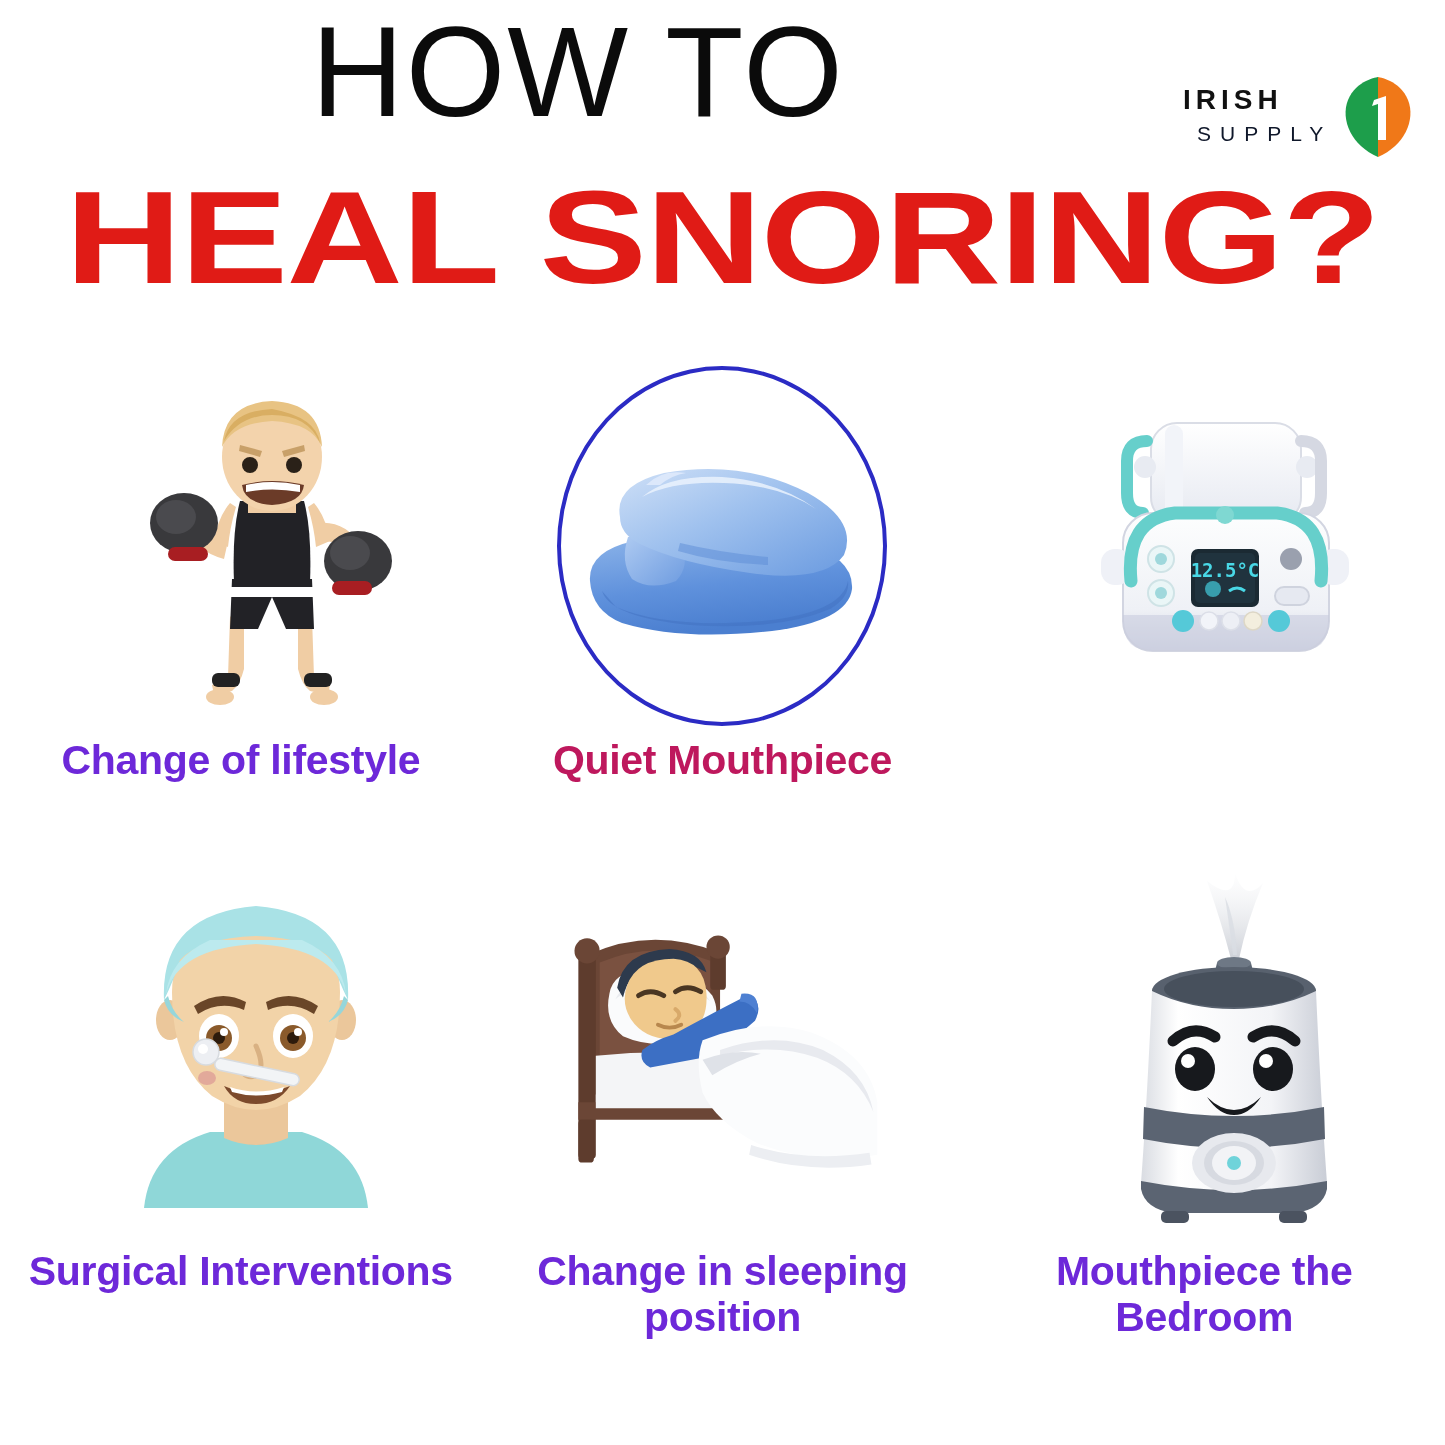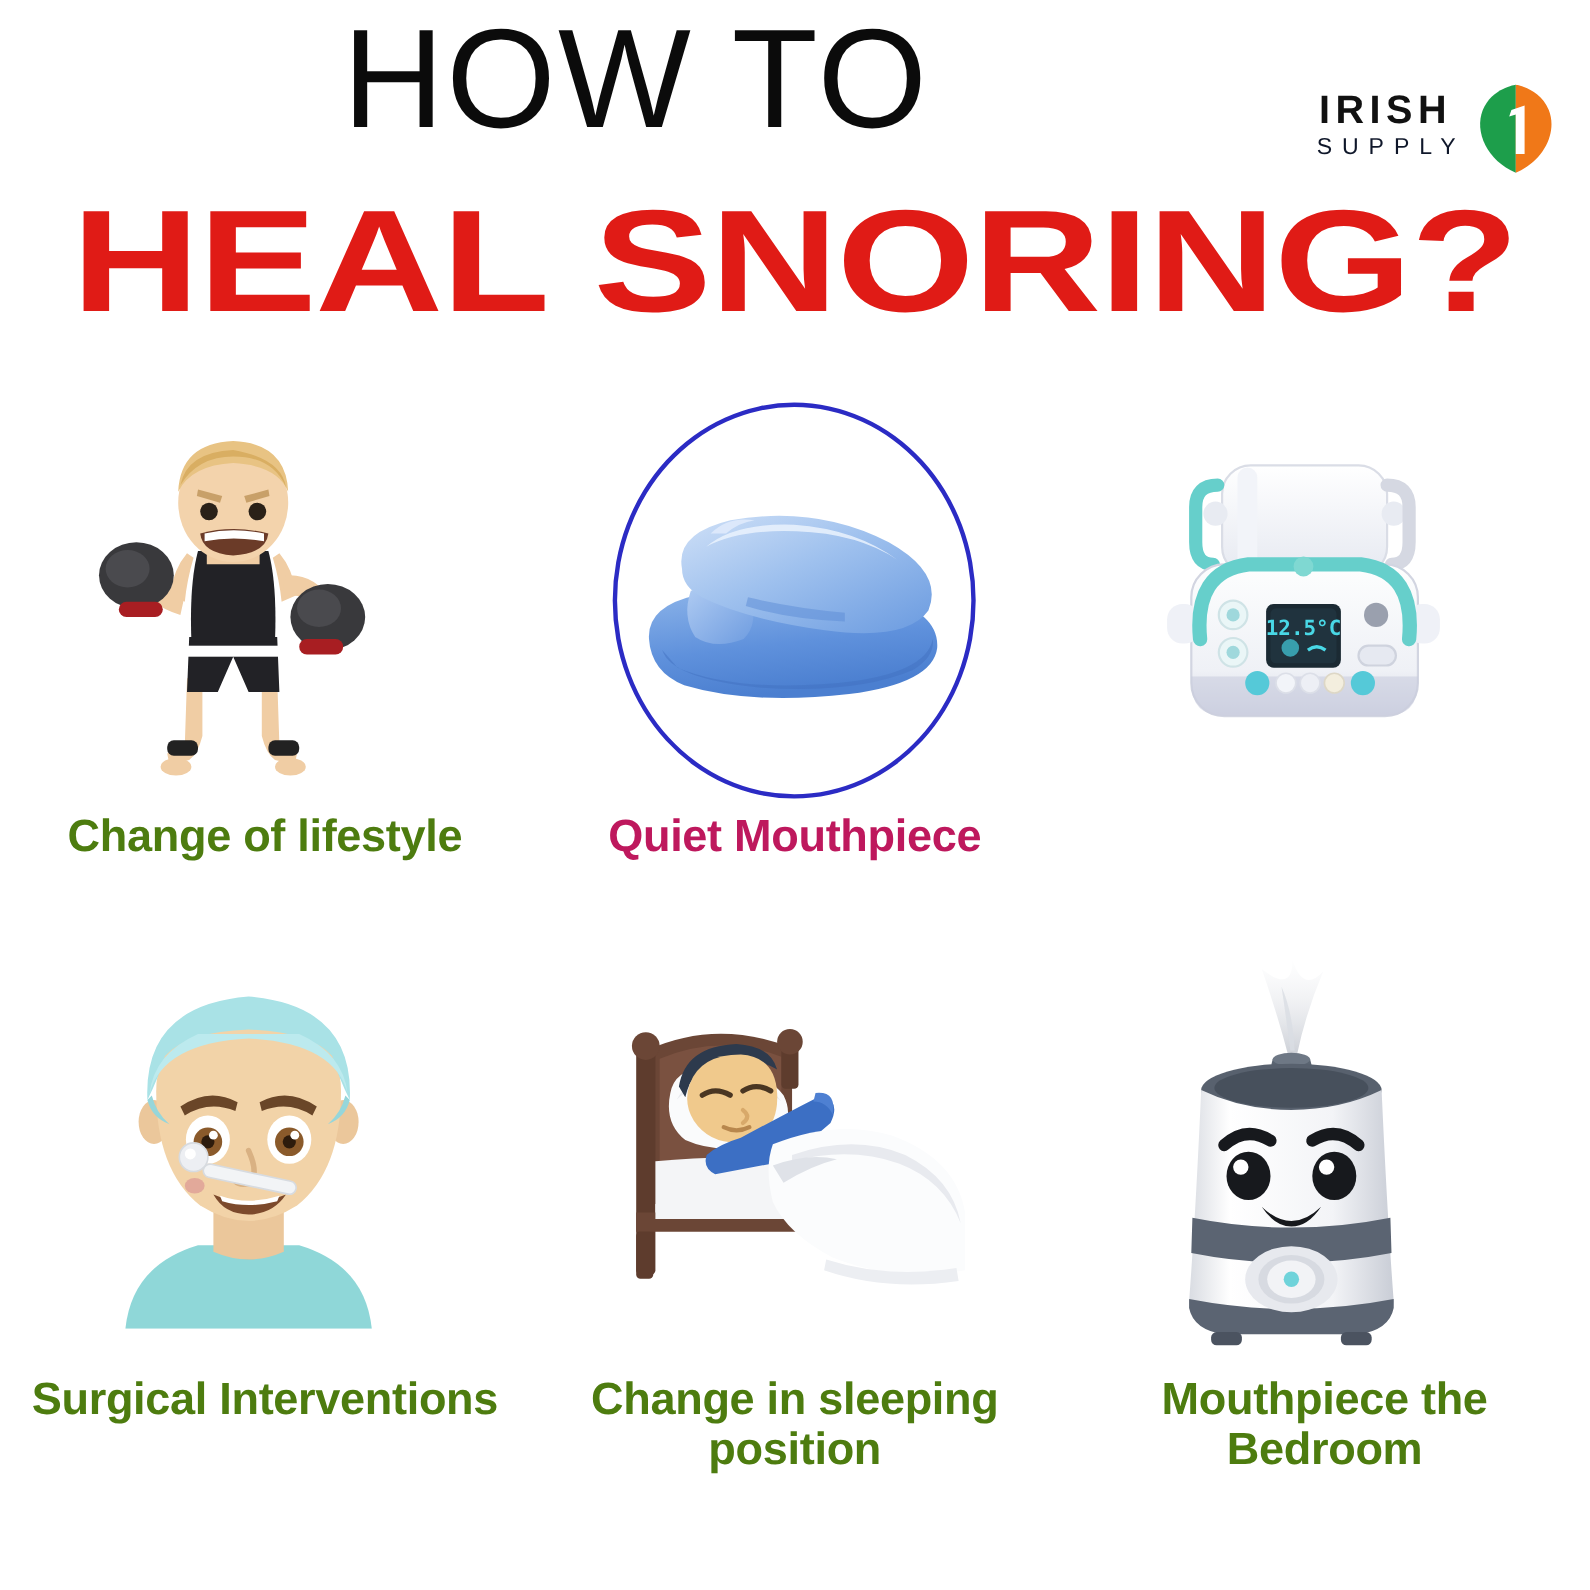--- a/index.html
+++ b/index.html
@@ -61,25 +61,25 @@
   
   .logo {
     position: absolute;
     left: 1183px;
     top: 78px;
     width: 232px;
     height: 92px;
   }
   .logo-irish {
     position: absolute;
-    left: 16px;
+    left: 0;
     top: 0;
     font-family: "Liberation Sans", sans-serif;
     font-weight: bold;
-    font-size: 36px;
+    font-size: 28px;
     letter-spacing: 5px;
     color: #111111;
     line-height: 44px;
   }
   .logo-supply {
     position: absolute;
     left: 14px;
     top: 44px;
     font-family: "Liberation Sans", sans-serif;
     font-weight: normal;
@@ -114,32 +114,32 @@
     flex-direction: column;
     align-items: center;
     justify-content: flex-start;
   }
   .art {
     position: relative;
     width: 330px;
     height: 372px;
     display: flex;
     align-items: center;
-    justify-content: flex-start;
+    justify-content: flex-end;
   }
   .row2 .art { height: 375px; }
   .caption {
     margin-top: 6px;
     width: 440px;
     text-align: center;
     font-family: "Liberation Sans", sans-serif;
     font-weight: 600;
     font-size: 41px;
     line-height: 1.12;
-    color: #4d7c0f;
+    color: #6d28d9;
     letter-spacing: -0.3px;
   }
   .caption.accent { color: #be185d; }
   .row2 .caption { margin-top: 14px; font-size: 41px; }
 
   
   .circle-frame {
     position: relative;
     width: 352px;
     height: 352px;

